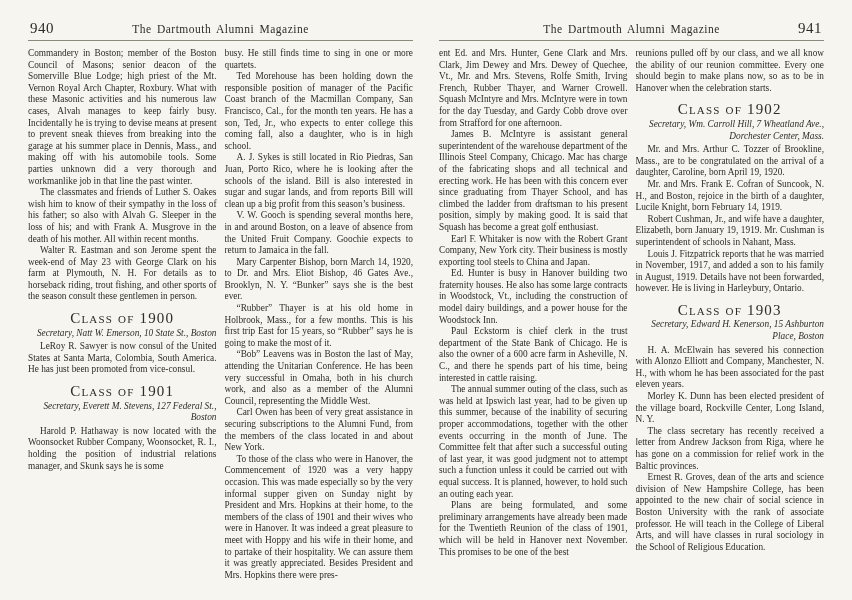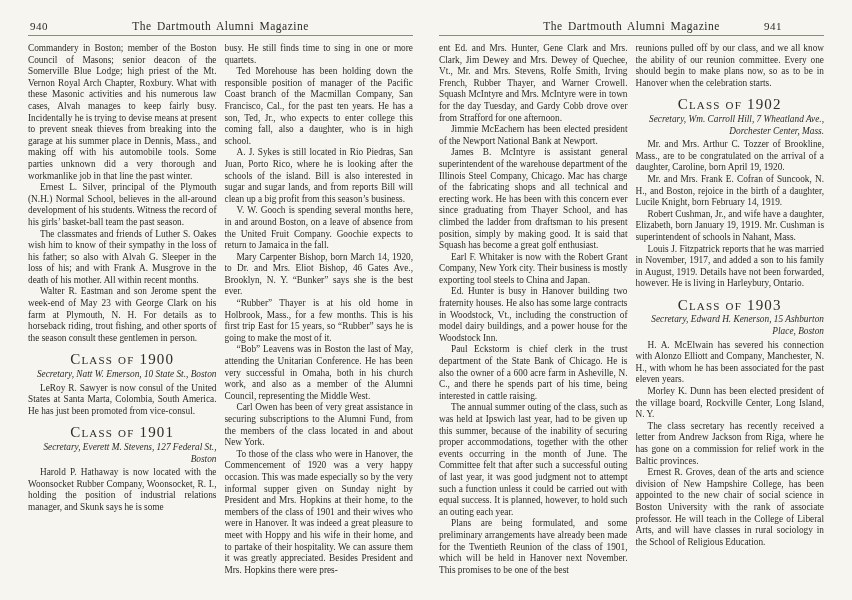--- a/index.html
+++ b/index.html
@@ -24,22 +24,22 @@
   }
   .page-header {
     display:flex;
     align-items:baseline;
     font-size:11.5px;
     letter-spacing:.5px;
     word-spacing:2px;
     padding:0 2px 3px 2px;
     white-space:nowrap;
   }
-  .pagenum { width:58px; font-size:11px; letter-spacing:.5px; }
-  .pagenum.right { text-align:left; }
+  .pagenum { width:58px; font-size:15px; letter-spacing:.5px; }
+  .pagenum.right { text-align:right; }
   .headtitle { flex:1; text-align:center; }
   .rule {
     border-top:1px solid #8d897d;
     margin:0 0 7px 0;
   }
   .cols {
     flex:1;
     display:flex;
     gap:8px;
     overflow:hidden;
@@ -80,33 +80,32 @@
   <section class="page">
     <header class="page-header">
       <span class="pagenum">940</span>
       <span class="headtitle">The Dartmouth Alumni Magazine</span>
       <span class="pagenum right"></span>
     </header>
     <div class="rule"></div>
     <div class="cols">
       <div class="col">
           <p class="cont">Commandery in Boston; member of the Boston Council of Masons; senior deacon of the Somerville Blue Lodge; high priest of the Mt. Vernon Royal Arch Chapter, Roxbury. What with these Masonic activities and his numerous law cases, Alvah manages to keep fairly busy. Incidentally he is trying to devise means at present to prevent sneak thieves from breaking into the garage at his summer place in Dennis, Mass., and making off with his automobile tools. Some parties unknown did a very thorough and workmanlike job in that line the past winter.</p>
-          <p class="para">Ernest L. Silver, principal of the Plymouth (N.H.) Normal School, believes in the all-around development of his students. Witness the record of his girls’ basket-ball team the past season.</p>
           <p class="para">The classmates and friends of Luther S. Oakes wish him to know of their sympathy in the loss of his father; so also with Alvah G. Sleeper in the loss of his; and with Frank A. Musgrove in the death of his mother. All within recent months.</p>
           <p class="para">Walter R. Eastman and son Jerome spent the week-end of May 23 with George Clark on his farm at Plymouth, N. H. For details as to horseback riding, trout fishing, and other sports of the season consult these gentlemen in person.</p>
           <p class="heading">Class of 1900</p>
           <p class="secretary">Secretary, Natt W. Emerson, 10 State St., Boston</p>
           <p class="para">LeRoy R. Sawyer is now consul of the United States at Santa Marta, Colombia, South America. He has just been promoted from vice-consul.</p>
           <p class="heading">Class of 1901</p>
           <p class="secretary">Secretary, Everett M. Stevens, 127 Federal St., Boston</p>
           <p class="para">Harold P. Hathaway is now located with the Woonsocket Rubber Company, Woonsocket, R. I., holding the position of industrial relations manager, and Skunk says he is some</p>
         </div>
       <div class="col">
           <p class="cont">busy. He still finds time to sing in one or more quartets.</p>
-          <p class="para">Ted Morehouse has been holding down the responsible position of manager of the Pacific Coast branch of the Macmillan Company, San Francisco, Cal., for the past ten years. He has a son, Ted, Jr., who expects to enter college this coming fall, also a daughter, who is in high school.</p>
+          <p class="para">Ted Morehouse has been holding down the responsible position of manager of the Pacific Coast branch of the Macmillan Company, San Francisco, Cal., for the month ten years. He has a son, Ted, Jr., who expects to enter college this coming fall, also a daughter, who is in high school.</p>
           <p class="para">A. J. Sykes is still located in Rio Piedras, San Juan, Porto Rico, where he is looking after the schools of the island. Bill is also interested in sugar and sugar lands, and from reports Bill will clean up a big profit from this season’s business.</p>
           <p class="para">V. W. Gooch is spending several months here, in and around Boston, on a leave of absence from the United Fruit Company. Goochie expects to return to Jamaica in the fall.</p>
           <p class="para">Mary Carpenter Bishop, born March 14, 1920, to Dr. and Mrs. Eliot Bishop, 46 Gates Ave., Brooklyn, N. Y. “Bunker” says she is the best ever.</p>
           <p class="para">“Rubber” Thayer is at his old home in Holbrook, Mass., for a few months. This is his first trip East for 15 years, so “Rubber” says he is going to make the most of it.</p>
           <p class="para">“Bob” Leavens was in Boston the last of May, attending the Unitarian Conference. He has been very successful in Omaha, both in his church work, and also as a member of the Alumni Council, representing the Middle West.</p>
           <p class="para">Carl Owen has been of very great assistance in securing subscriptions to the Alumni Fund, from the members of the class located in and about New York.</p>
           <p class="para">To those of the class who were in Hanover, the Commencement of 1920 was a very happy occasion. This was made especially so by the very informal supper given on Sunday night by President and Mrs. Hopkins at their home, to the members of the class of 1901 and their wives who were in Hanover. It was indeed a great pleasure to meet with Hoppy and his wife in their home, and to partake of their hospitality. We can assure them it was greatly appreciated. Besides President and Mrs. Hopkins there were pres-</p>
         </div>
     </div>
   </section>
@@ -114,21 +113,20 @@
   <section class="page">
     <header class="page-header">
       <span class="pagenum"></span>
       <span class="headtitle">The Dartmouth Alumni Magazine</span>
       <span class="pagenum right">941</span>
     </header>
     <div class="rule"></div>
     <div class="cols">
       <div class="col">
           <p class="cont">ent Ed. and Mrs. Hunter, Gene Clark and Mrs. Clark, Jim Dewey and Mrs. Dewey of Quechee, Vt., Mr. and Mrs. Stevens, Rolfe Smith, Irving French, Rubber Thayer, and Warner Crowell. Squash McIntyre and Mrs. McIntyre were in town for the day Tuesday, and Gardy Cobb drove over from Strafford for one afternoon.</p>
-          <p class="para">Jimmie McEachern has been elected president of the Newport National Bank at Newport.</p>
           <p class="para">James B. McIntyre is assistant general superintendent of the warehouse department of the Illinois Steel Company, Chicago. Mac has charge of the fabricating shops and all technical and erecting work. He has been with this concern ever since graduating from Thayer School, and has climbed the ladder from draftsman to his present position, simply by making good. It is said that Squash has become a great golf enthusiast.</p>
           <p class="para">Earl F. Whitaker is now with the Robert Grant Company, New York city. Their business is mostly exporting tool steels to China and Japan.</p>
           <p class="para">Ed. Hunter is busy in Hanover building two fraternity houses. He also has some large contracts in Woodstock, Vt., including the construction of model dairy buildings, and a power house for the Woodstock Inn.</p>
           <p class="para">Paul Eckstorm is chief clerk in the trust department of the State Bank of Chicago. He is also the owner of a 600 acre farm in Asheville, N. C., and there he spends part of his time, being interested in cattle raising.</p>
           <p class="para">The annual summer outing of the class, such as was held at Ipswich last year, had to be given up this summer, because of the inability of securing proper accommodations, together with the other events occurring in the month of June. The Committee felt that after such a successful outing of last year, it was good judgment not to attempt such a function unless it could be carried out with equal success. It is planned, however, to hold such an outing each year.</p>
           <p class="para">Plans are being formulated, and some preliminary arrangements have already been made for the Twentieth Reunion of the class of 1901, which will be held in Hanover next November. This promises to be one of the best</p>
         </div>
       <div class="col">
           <p class="cont">reunions pulled off by our class, and we all know the ability of our reunion committee. Every one should begin to make plans now, so as to be in Hanover when the celebration starts.</p>
           <p class="heading">Class of 1902</p>

